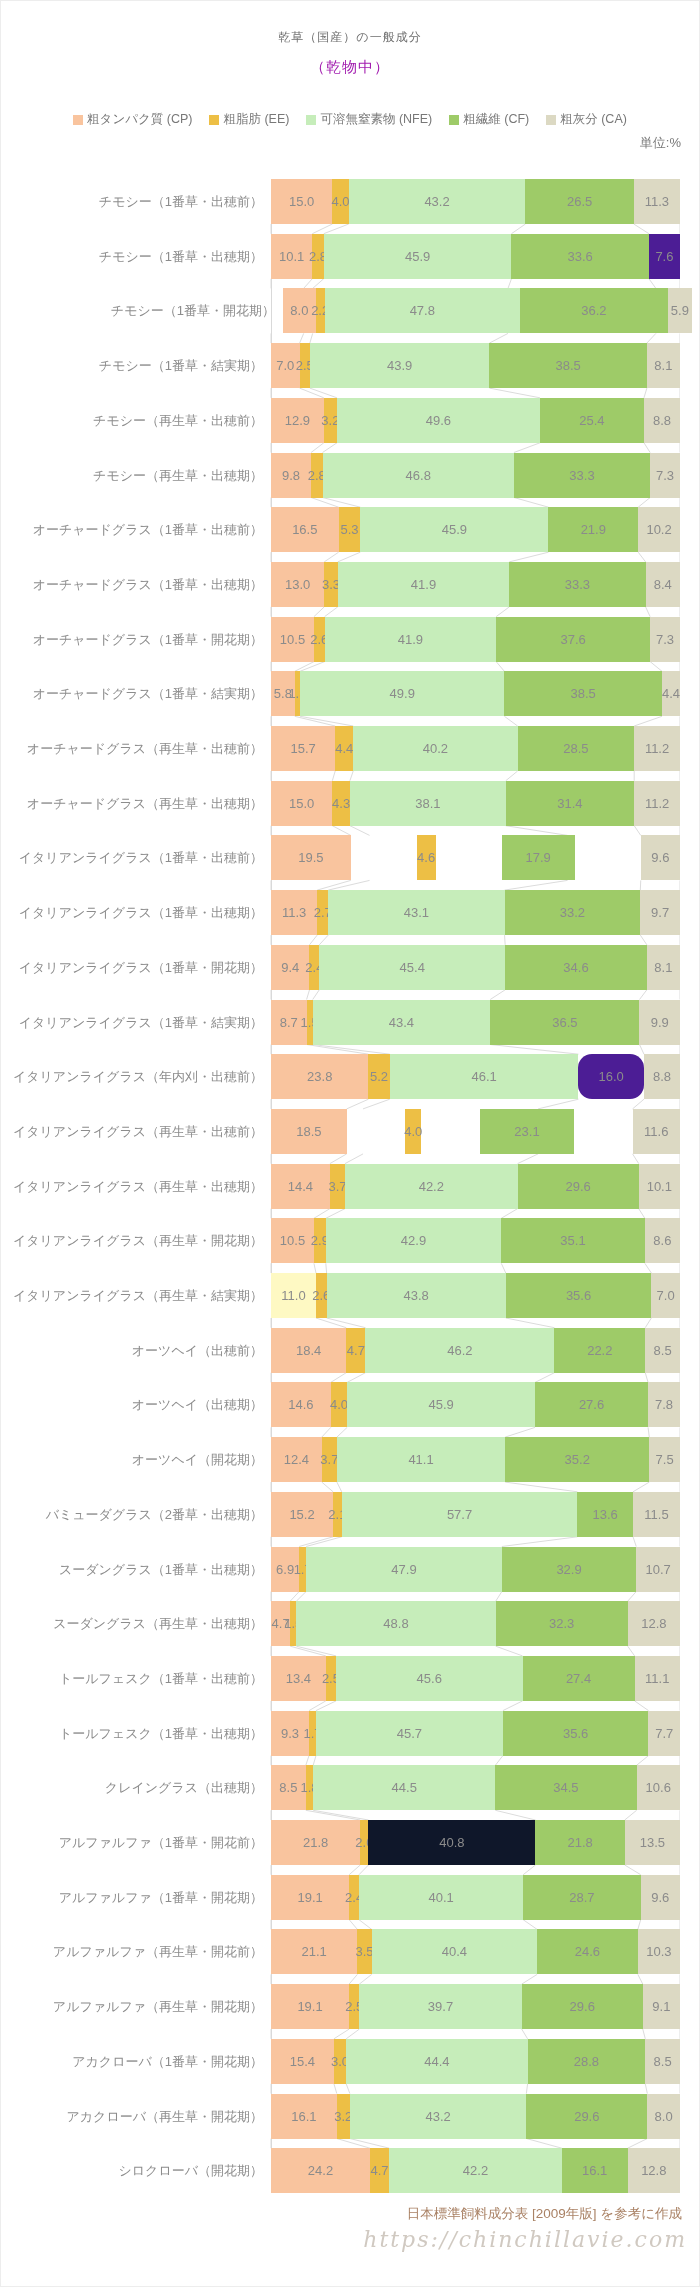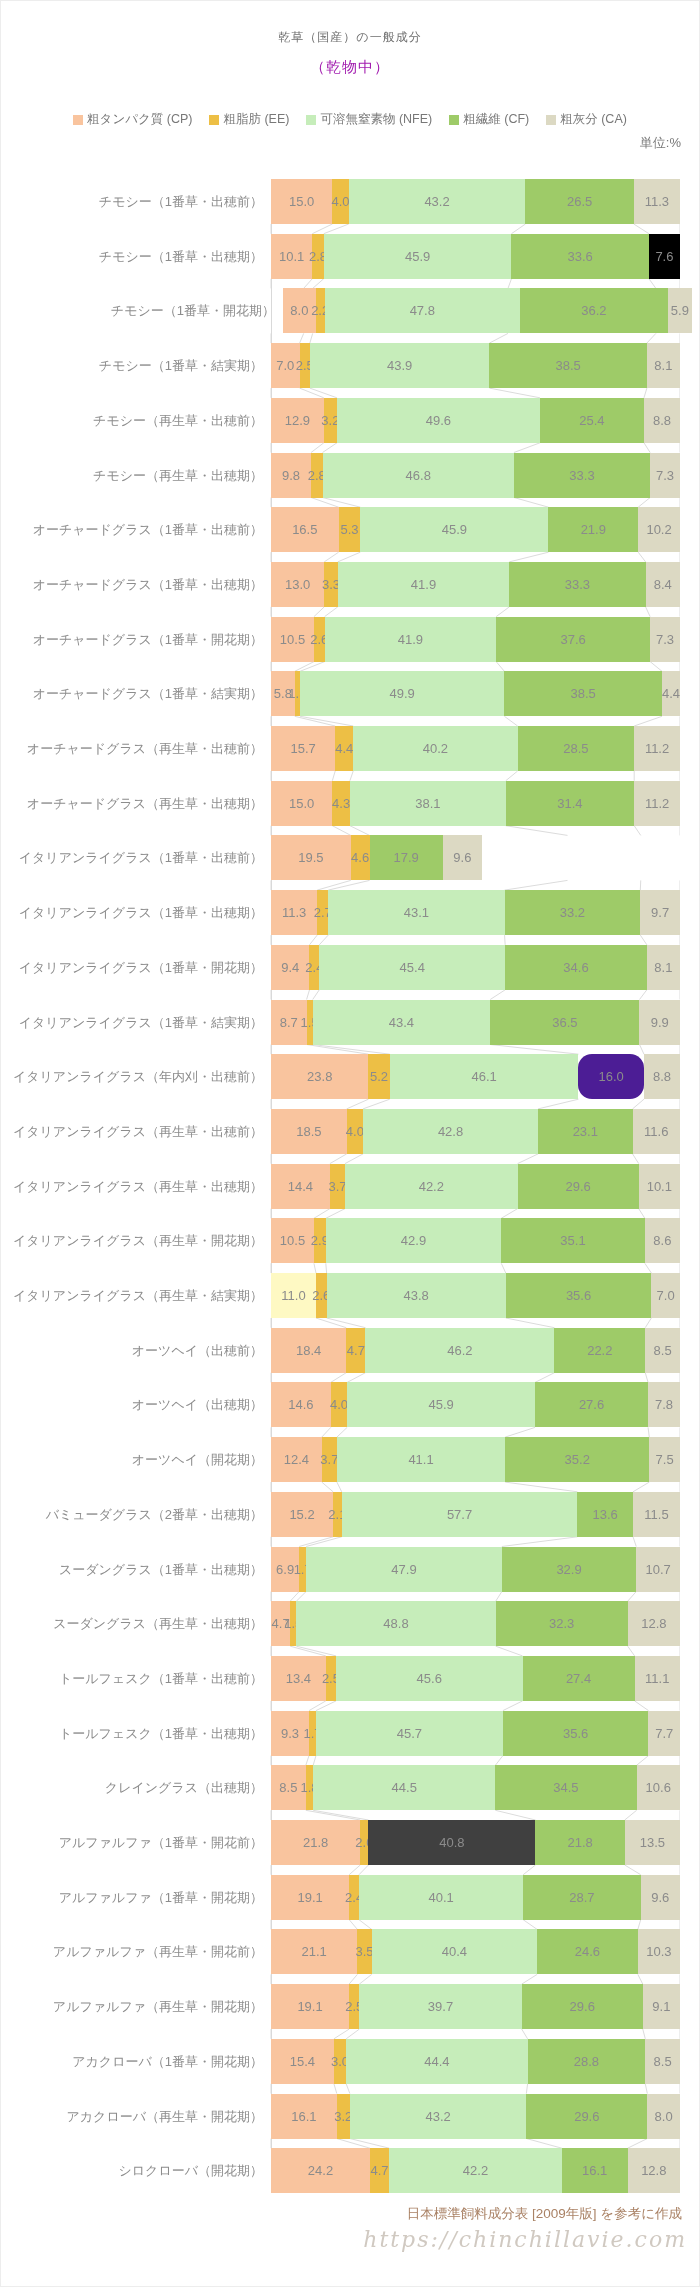--- a/index.html
+++ b/index.html
@@ -15,21 +15,21 @@
   .legend{position:absolute;top:110px;left:0;width:100%;display:flex;
     justify-content:center;align-items:center;gap:17px;font-size:12.5px;color:#787878;}
   .legend-item{display:flex;align-items:center;gap:4px;white-space:nowrap;}
   .legend-swatch{width:10px;height:10px;display:inline-block;}
   .unit{position:absolute;top:133px;right:18px;font-size:13px;color:#787878;}
   .chart{position:absolute;top:178px;left:0;width:679px;height:2014px;}
   .connectors{position:absolute;left:0;top:0;width:679px;height:2014px;pointer-events:none;}
   .bar-row{position:absolute;left:0;width:679px;height:45px;display:flex;}
   .cat-label{width:270px;box-sizing:border-box;padding-right:8px;text-align:right;
     font-size:13px;color:#8c8c8c;line-height:45px;white-space:nowrap;overflow:visible;}
-  .track{position:relative;flex:1;height:45px;display:flex;}
+  .track{position:relative;flex:1;height:45px;display:flex;justify-content:space-between;}
   .seg{height:45px;display:flex;align-items:center;justify-content:center;overflow:visible;}
   .seg-label{font-size:13px;color:#8b8b8b;white-space:nowrap;}
   .source{position:absolute;top:2204px;right:17px;font-size:13.5px;color:#aa8265;}
   .watermark{position:absolute;top:2226px;right:12px;font-size:22px;color:#d0c9c1;
     font-family:"DejaVu Serif","Liberation Serif",serif;font-style:italic;letter-spacing:2px;}
 </style>
 </head>
 <body>
 
 <div class="canvas">
@@ -307,21 +307,21 @@
             </div>
             <div class="seg" style="width: 2.8%; background: rgb(237, 191, 69);">
               <span class="seg-label">2.8</span>
             </div>
             <div class="seg" style="width: 45.9%; background: rgb(198, 237, 186);">
               <span class="seg-label">45.9</span>
             </div>
             <div class="seg" style="width: 33.6%; background: rgb(158, 203, 104);">
               <span class="seg-label">33.6</span>
             </div>
-            <div class="seg" style="width: 7.6%; background: #000000;">
+            <div class="seg" style="width: 7.6%; background: #4c1d95;">
               <span class="seg-label">7.6</span>
             </div>
           </div>
         </div>
         <div class="bar-row" style="top: 109.4px; padding-left: 12px;">
           <div class="cat-label">チモシー（1番草・開花期）</div>
           <div class="track">
             <div class="seg" style="width: 7.99201%; background: rgb(249, 196, 158);">
               <span class="seg-label">8.0</span>
             </div>
@@ -618,23 +618,20 @@
         </div>
         <div class="bar-row" style="top: 929.9px;">
           <div class="cat-label">イタリアンライグラス（再生草・出穂前）</div>
           <div class="track">
             <div class="seg" style="width: 18.5%; background: rgb(249, 196, 158);">
               <span class="seg-label">18.5</span>
             </div>
             <div class="seg" style="width: 4%; background: rgb(237, 191, 69);">
               <span class="seg-label">4.0</span>
             </div>
-            <div class="seg" style="width: 42.8%; background: rgb(198, 237, 186);">
-              <span class="seg-label">42.8</span>
-            </div>
             <div class="seg" style="width: 23.1%; background: rgb(158, 203, 104);">
               <span class="seg-label">23.1</span>
             </div>
             <div class="seg" style="width: 11.6%; background: rgb(220, 217, 195);">
               <span class="seg-label">11.6</span>
             </div>
           </div>
         </div>
         <div class="bar-row" style="top: 984.6px;">
           <div class="cat-label">イタリアンライグラス（再生草・出穂期）</div>
@@ -878,21 +875,21 @@
         </div>
         <div class="bar-row" style="top: 1641px;">
           <div class="cat-label">アルファルファ（1番草・開花前）</div>
           <div class="track">
             <div class="seg" style="width: 21.8218%; background: rgb(249, 196, 158);">
               <span class="seg-label">21.8</span>
             </div>
             <div class="seg" style="width: 2.002%; background: rgb(237, 191, 69);">
               <span class="seg-label">2.0</span>
             </div>
-            <div class="seg" style="width: 40.8408%; background: #404040;">
+            <div class="seg" style="width: 40.8408%; background: #0f172a;">
               <span class="seg-label">40.8</span>
             </div>
             <div class="seg" style="width: 21.8218%; background: rgb(158, 203, 104);">
               <span class="seg-label">21.8</span>
             </div>
             <div class="seg" style="width: 13.5135%; background: rgb(220, 217, 195);">
               <span class="seg-label">13.5</span>
             </div>
           </div>
         </div>

